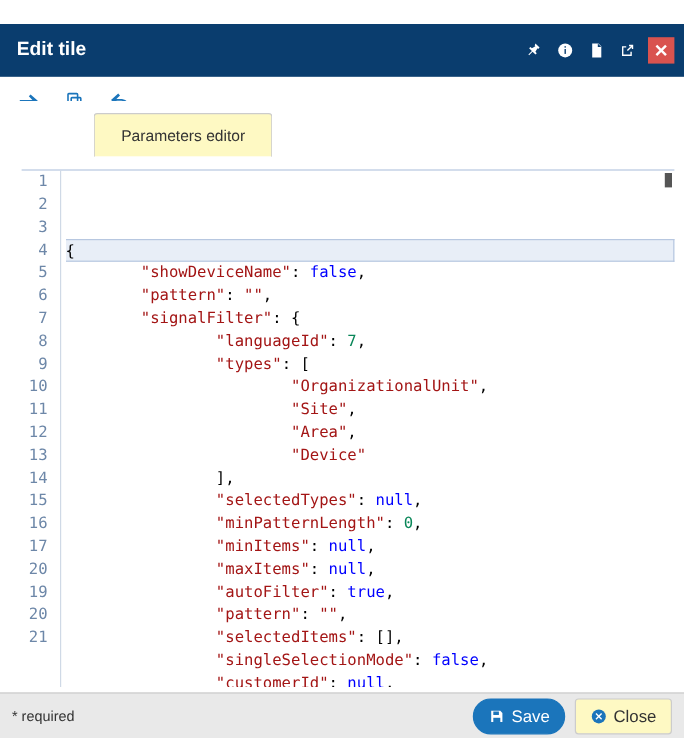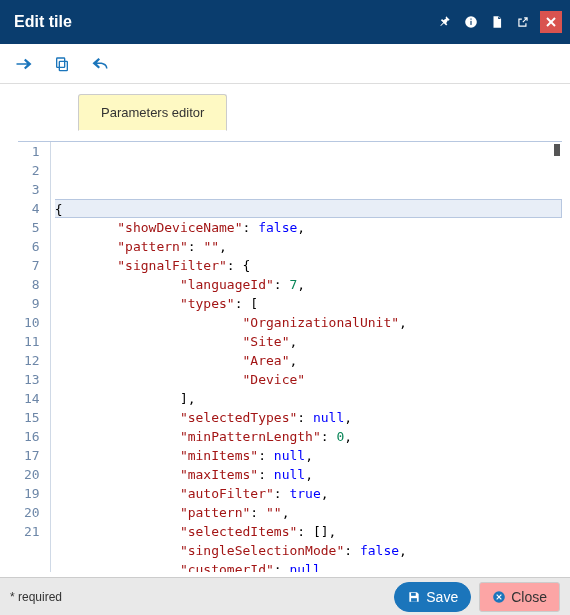--- a/index.html
+++ b/index.html
@@ -13,20 +13,21 @@
     overflow: hidden;
     position: relative;
   }
   .titlebar {
     background: #0a3d6e;
     color: #fff;
     height: 44px;
     display: flex;
     align-items: center;
     padding: 0 8px 0 14px;
+    margin-top: 20px;
   }
   .titlebar .title {
     font-size: 16px;
     font-weight: bold;
     flex: 1;
   }
   .titlebar .ticon {
     width: 22px;
     height: 22px;
     display: flex;
@@ -161,21 +162,21 @@
     border: 1px solid #ccc;
   }
   .btn.primary {
     background: #1b75bb;
     color: #fff;
     border-color: #1b75bb;
     border-radius: 15px;
   }
   .btn.primary svg { fill: #fff; }
   .btn.default {
-    background: #fca5a5;
+    background: #fef9c3;
     color: #333;
   }
   .btn.default svg { fill: #1b75bb; }
 
   
   .content-wrap::-webkit-scrollbar { width: 14px; }
   .content-wrap::-webkit-scrollbar-track { background: #f1f1f1; }
   .content-wrap::-webkit-scrollbar-thumb { background: #c0c0c0; }
   .content-wrap::-webkit-scrollbar-button {
     background: #f1f1f1; height: 14px; display: block;

